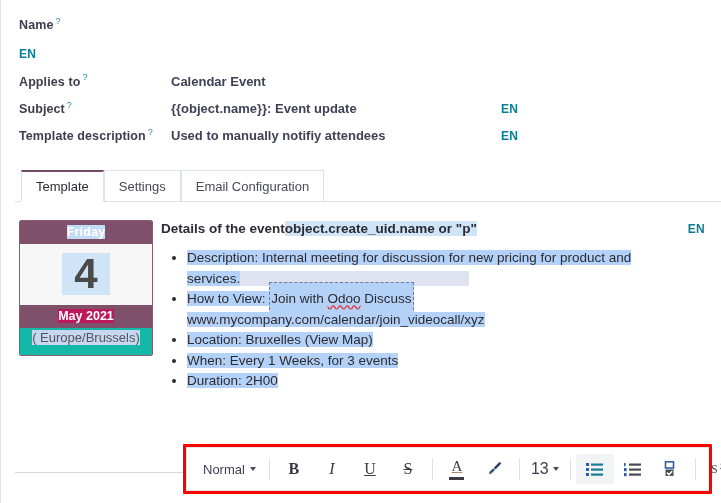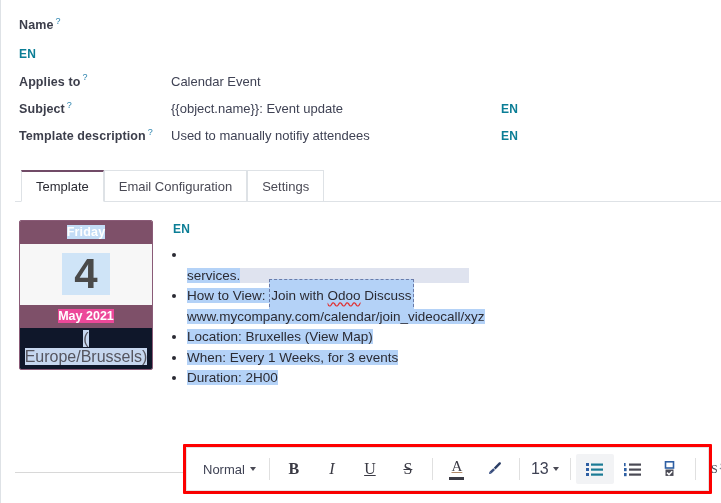--- a/index.html
+++ b/index.html
@@ -71,20 +71,21 @@
     margin-top: 11px;
   }
   .field-row .lbl {
     width: 152px;
     flex: 0 0 152px;
   }
   .field-row .val {
     flex: 0 0 330px;
     color: #3f4254;
     font-size: 13px;
+    font-weight: bold;
   }
   .field-row .en-cell {
     width: 40px;
   }
 
   
   .notebook {
     margin-top: 26px;
     padding-left: 14px;
   }
@@ -164,36 +165,36 @@
     display: inline-block;
   }
   .cal-month {
     background: #7e5069;
     color: #ffffff;
     text-align: center;
     font-weight: bold;
     font-size: 12.5px;
     padding: 4px 0 5px 0;
   }
-  .cal-month span { background: #ec4899; color: #fff; }
+  .cal-month span { background: #be185d; color: #fff; }
   .cal-time {
     background: #e2e0ef;
     text-align: center;
     font-weight: bold;
     font-size: 12.5px;
     color: #4a4a4a;
     padding: 3px 0 3px 0;
   }
   .cal-time span { background: #cfe4f7; }
   .cal-tz {
-    background: #0f172a;
+    background: #14b8a6;
     text-align: center;
-    font-size: 16px;
+    font-size: 13px;
     color: #55555f;
-    padding: 2px 0 3px 0;
+    padding: 2px 0 10px 0;
   }
   .cal-tz span { background: #c6d7ef; }
 
   .body-col {
     flex: 1 1 auto;
     padding-right: 16px;
     position: relative;
   }
   .body-head-row {
     display: flex;
@@ -373,48 +374,49 @@
       <div class="en-cell">
         <span class="en-badge">EN</span>
       </div>
     </div>
 
   </div>
 
   <div class="notebook">
     <div class="tabs">
       <div class="tab active">Template</div>
+      <div class="tab inactive">Settings</div>
       <div class="tab inactive">Email Configuration</div>
-      <div class="tab inactive">Settings</div>
     </div>
   </div>
 
   <div class="content-area">
 
     <div class="cal-col">
       <div class="cal-card">
         <div class="cal-dow"><span>Friday</span></div>
         <div class="cal-daybox">
           <span class="cal-day">4</span>
         </div>
         <div class="cal-month"><span>May 2021</span></div>
         <div class="cal-tz"><span>( Europe/Brussels)</span></div>
       </div>
     </div>
 
     <div class="body-col">
       <div class="body-head-row">
+        <div class="details-head"><span>Details of the event</span><span class="hl">object.create_uid.name or "p"</span></div>
         <div style="padding-left:12px;padding-top:1px">
           <span class="en-badge">EN</span>
         </div>
       </div>
 
       <ul class="bullets">
         <li>
-          <br>
+          <span class="sel">Description: Internal meeting for discussion for new pricing for product and</span><br>
           <span class="sel">services.</span><span class="sel-soft">&nbsp;&nbsp;&nbsp;&nbsp;&nbsp;&nbsp;&nbsp;&nbsp;&nbsp;&nbsp;&nbsp;&nbsp;&nbsp;&nbsp;&nbsp;&nbsp;&nbsp;&nbsp;&nbsp;&nbsp;&nbsp;&nbsp;&nbsp;&nbsp;&nbsp;&nbsp;&nbsp;&nbsp;&nbsp;&nbsp;&nbsp;&nbsp;&nbsp;&nbsp;&nbsp;&nbsp;&nbsp;&nbsp;&nbsp;&nbsp;&nbsp;&nbsp;&nbsp;&nbsp;&nbsp;&nbsp;&nbsp;&nbsp;&nbsp;&nbsp;&nbsp;&nbsp;&nbsp;&nbsp;&nbsp;&nbsp;&nbsp;&nbsp;&nbsp;&nbsp;&nbsp;</span>
         </li>
         <li>
           <span class="sel">How to View: </span><span class="sel dashed-box"><span>Join with </span><span class="spell">Odoo</span><span> Discuss</span></span><br>
           <span class="sel">www.mycompany.com/calendar/join_videocall/xyz</span>
         </li>
         <li>
           <span class="sel">Location: Bruxelles (View Map)</span>
         </li>
         <li>

